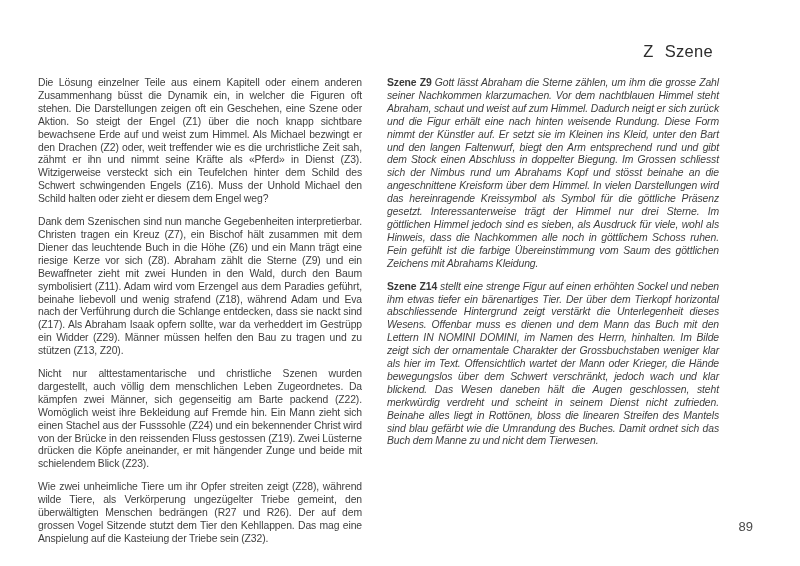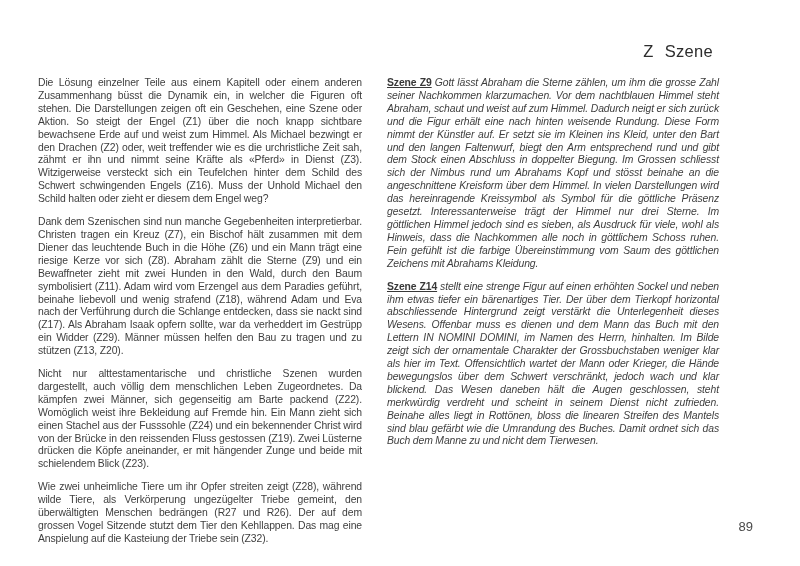--- a/index.html
+++ b/index.html
@@ -51,21 +51,20 @@
     word-spacing: -0.2px;
     color: #3e3e3e;
   }
   .col-right p {
     font-style: italic;
   }
   .scene-label {
     font-style: normal;
     font-weight: 700;
     color: #383838;
-    text-decoration: underline;
   }
   .page-number {
     position: absolute;
     top: 519px;
     right: 47px;
     font-size: 13px;
     color: #4a4a4a;
   }
 </style>
 </head>

